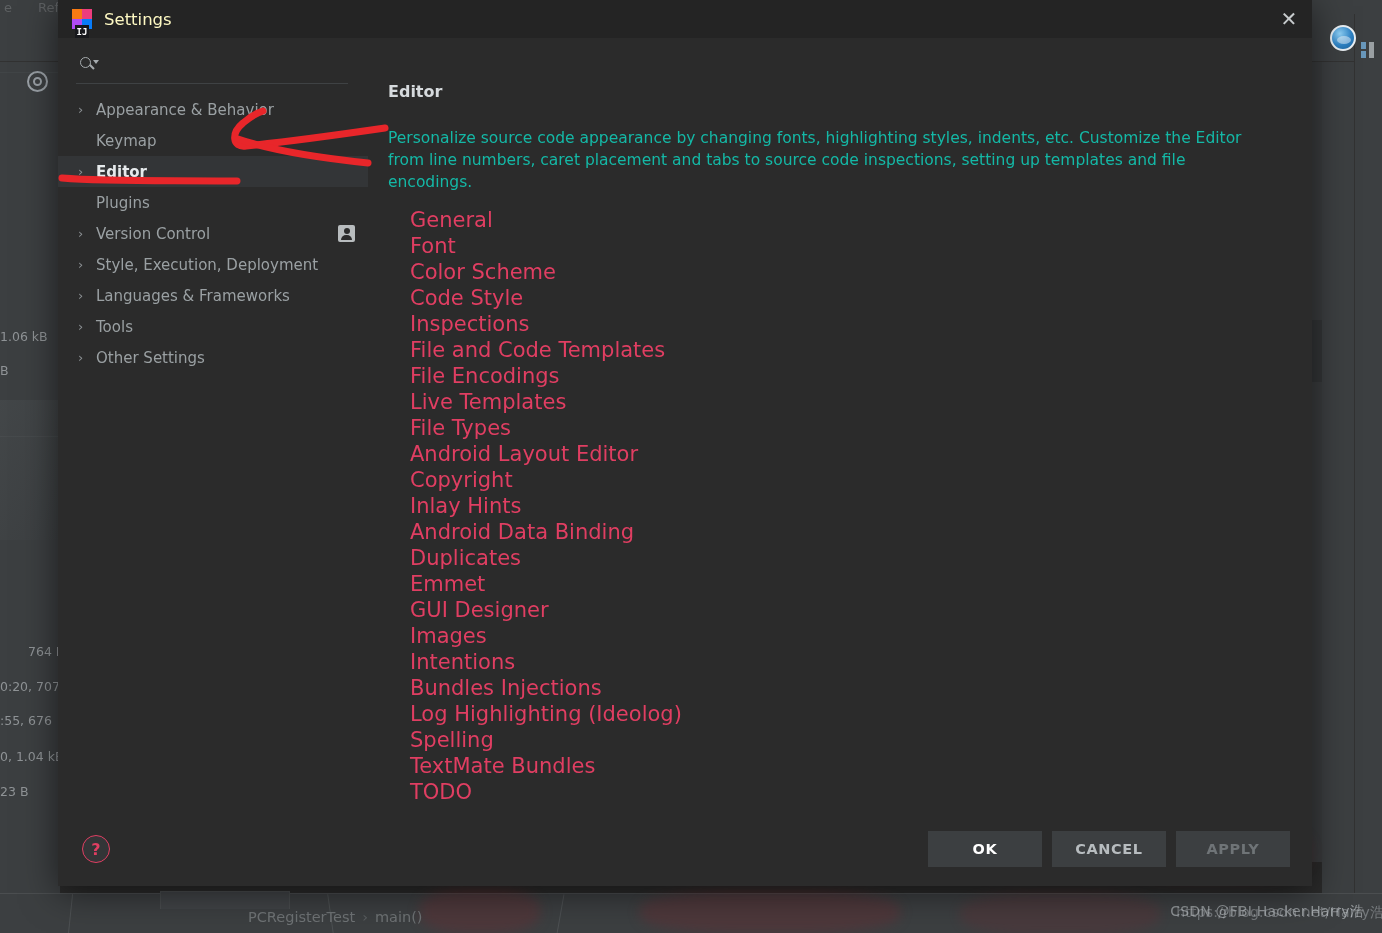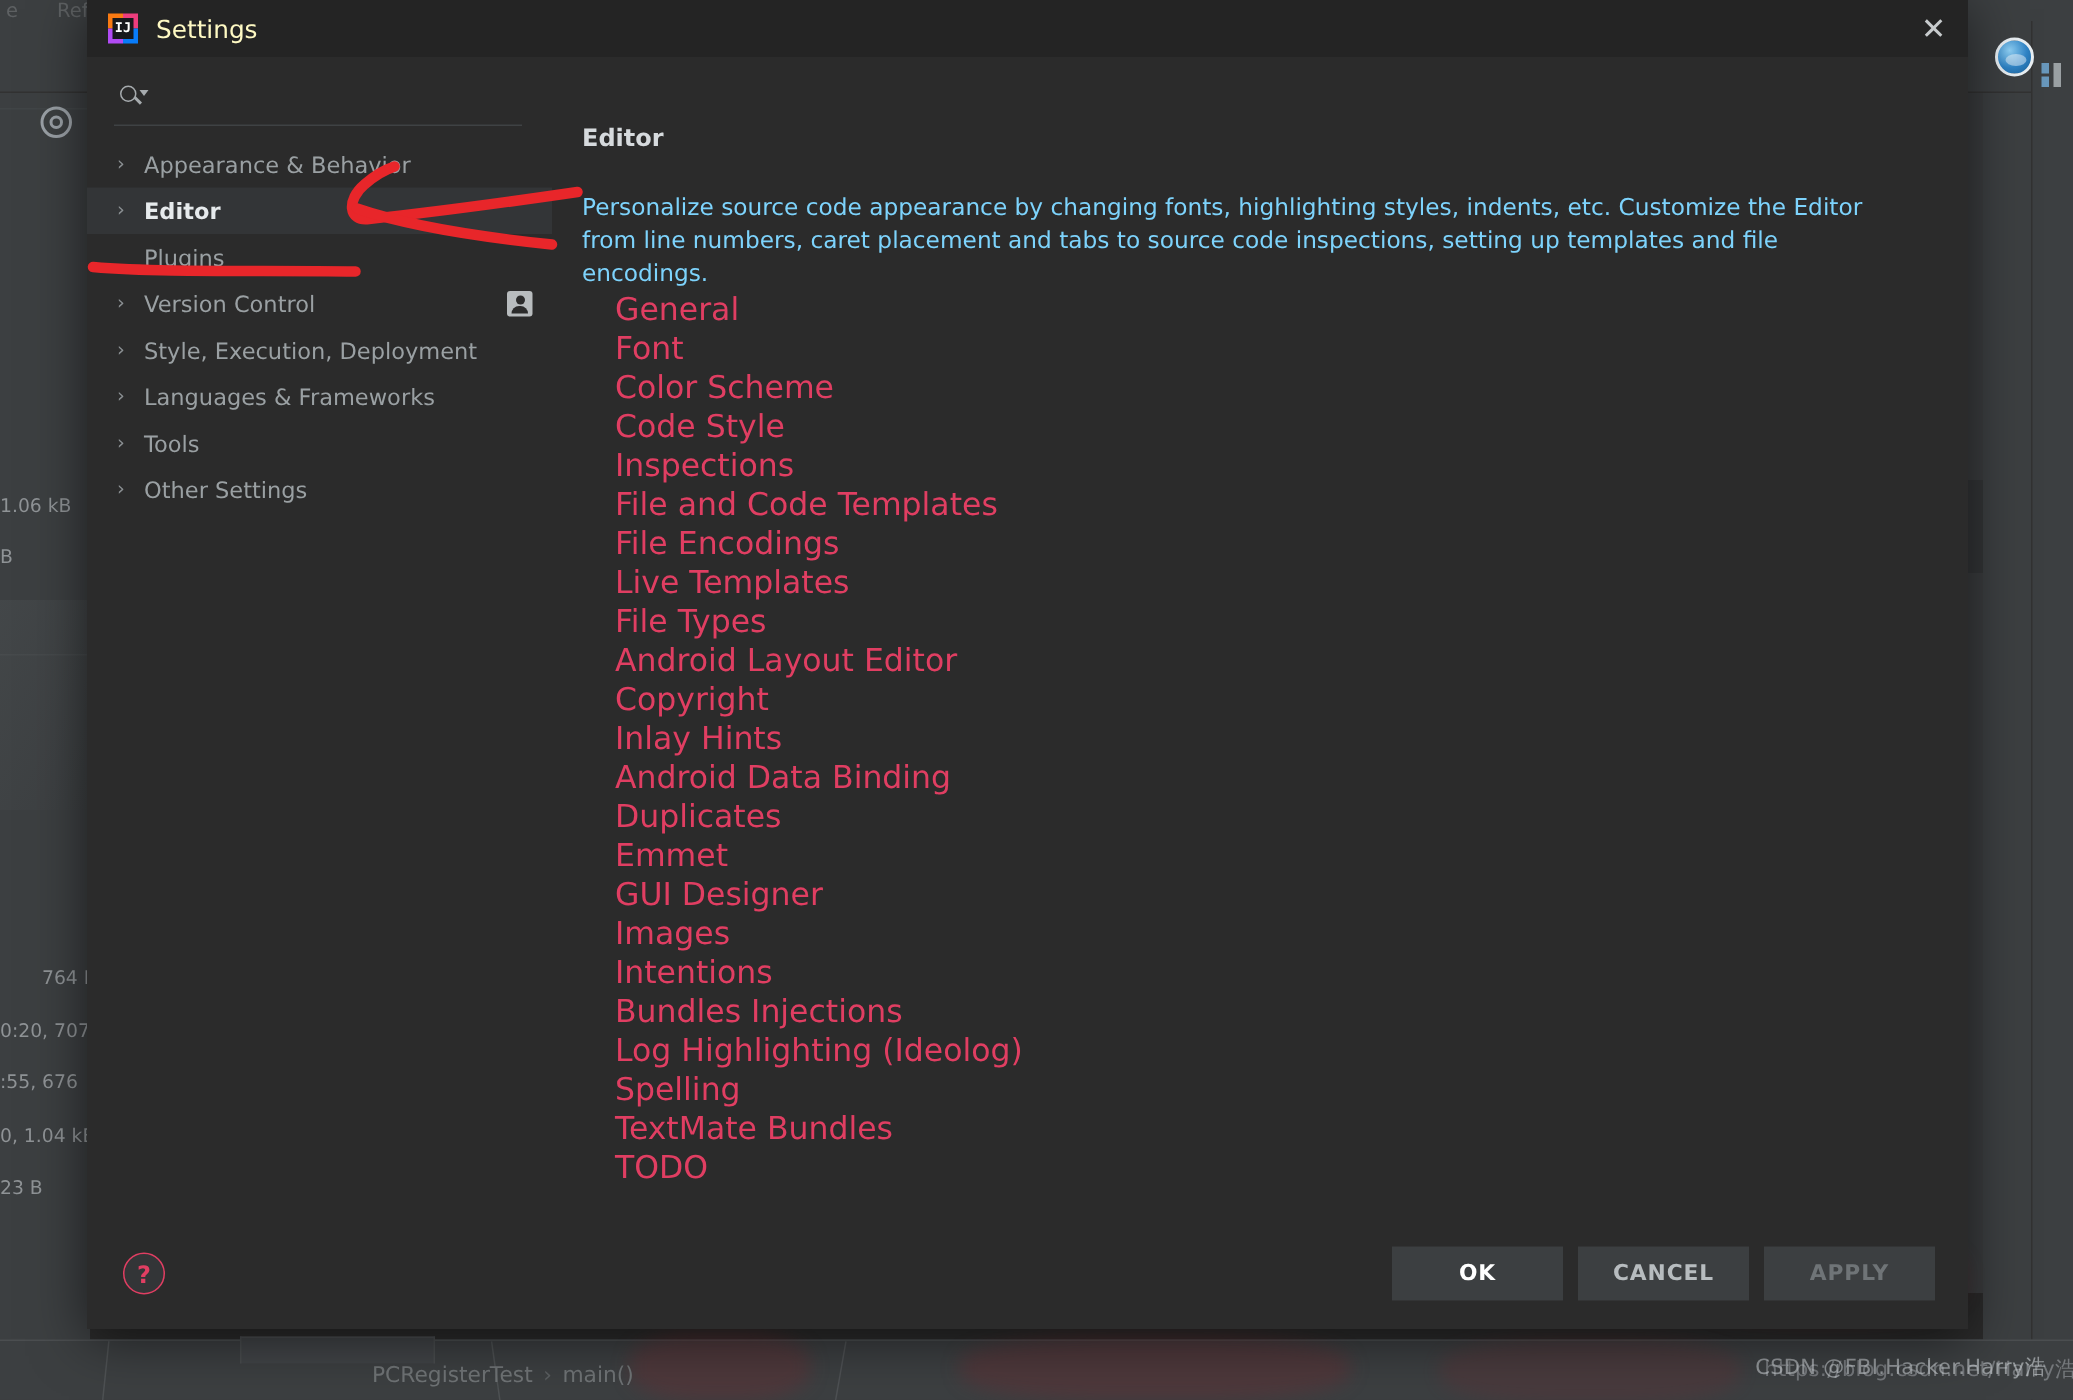--- a/index.html
+++ b/index.html
@@ -123,21 +123,21 @@
     width: 20px; height: 20px; position: relative; flex: none; margin-right: 12px;
   }
   .dlg-logo .q1,.dlg-logo .q2,.dlg-logo .q3,.dlg-logo .q4 {
     position: absolute; width: 10px; height: 10px;
   }
   .dlg-logo .q1 { left:0; top:0; background:#f97a12; }
   .dlg-logo .q2 { left:10px; top:0; background:#ed3d7d; }
   .dlg-logo .q3 { left:0; top:10px; background:#b14bf4; }
   .dlg-logo .q4 { left:10px; top:10px; background:#087cfa; }
   .dlg-logo .ij {
-    position: absolute; left: 3px; top: 3px; width: 14px; height: 14px;
+    position: absolute; left: 3px; top: 16px; width: 14px; height: 14px;
     background: #17181c; color: #fff; font-size: 9px; font-weight: bold;
     display: flex; align-items: center; justify-content: center;
     font-family: "DejaVu Sans Mono", monospace;
   }
   .dlg-title {
     color: #fef9c3; font-size: 16.5px;
   }
   .dlg-close {
     margin-left: auto; width: 46px; height: 38px;
     display: flex; align-items: center; justify-content: center;
@@ -201,22 +201,22 @@
     width: 11px; height: 5px; border-radius: 5px 5px 0 0; background: #2b2b2b;
   }
 
   .content {
     flex: 1; background: #2b2b2b; padding: 44px 40px 0 20px; min-width: 0;
   }
   .content-title {
     color: #d6dadd; font-size: 16px; font-weight: bold; margin-bottom: 26px;
   }
   .content-desc {
-    color: #7dd3fc; font-size: 15.5px; line-height: 22px;
-    max-width: 880px; 
+    color: #14b8a6; font-size: 15.5px; line-height: 22px;
+    max-width: 880px; margin-bottom: 14px;
   }
   .link-list { margin-left: 22px; }
   .link-item {
     color: #e03e62; font-size: 21px; line-height: 26px;
     cursor: pointer; white-space: nowrap; width: max-content;
   }
 
   .dlg-footer {
     height: 74px; flex: none; background: #2b2b2b;
     display: flex; align-items: center; padding: 0 22px 0 24px;
@@ -335,20 +335,24 @@
           <div class="ring"></div>
             <div class="handle"></div>
             <div class="caret"></div>
         </div>
         <input class="search-input" type="text" placeholder="" style="">
       </div>
       <div class="nav-list" id="nav-list">
           <div class="nav-item">
             <span class="arrow">›</span>
             <span class="label">Appearance &amp; Behavior</span>
+          </div>
+          <div class="nav-item">
+            <span class="arrow empty">›</span>
+            <span class="label">Keymap</span>
           </div>
           <div class="nav-item selected">
             <span class="arrow">›</span>
             <span class="label">Editor</span>
           </div>
           <div class="nav-item">
             <span class="arrow empty">›</span>
             <span class="label">Plugins</span>
           </div>
           <div class="nav-item">

